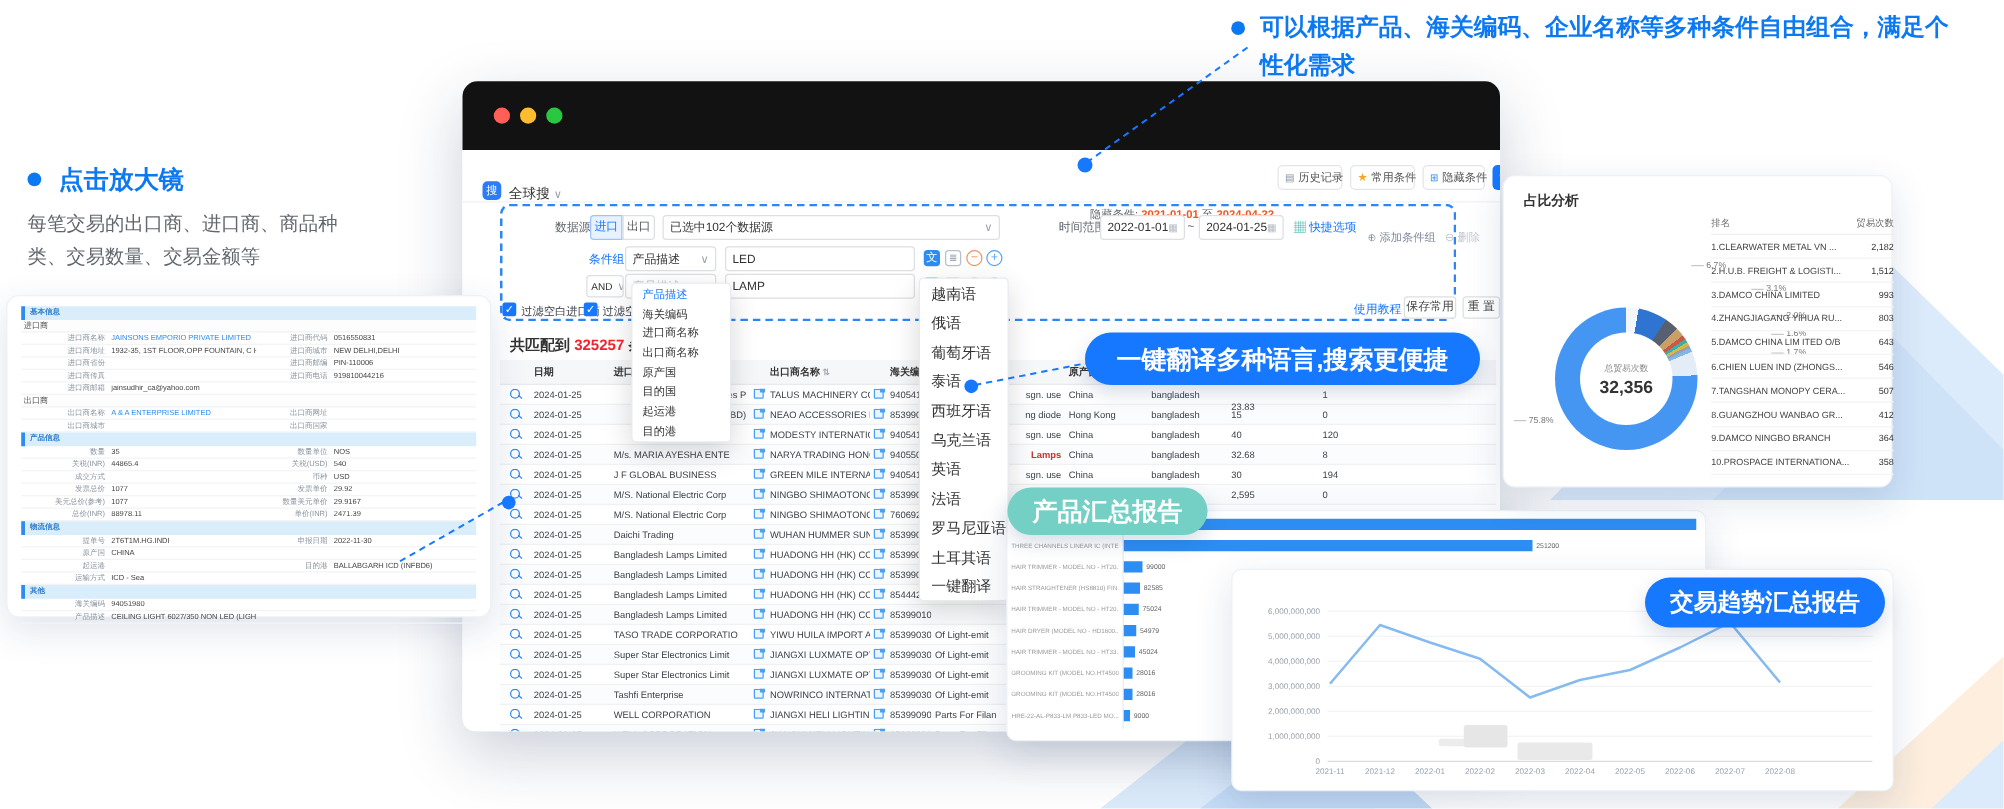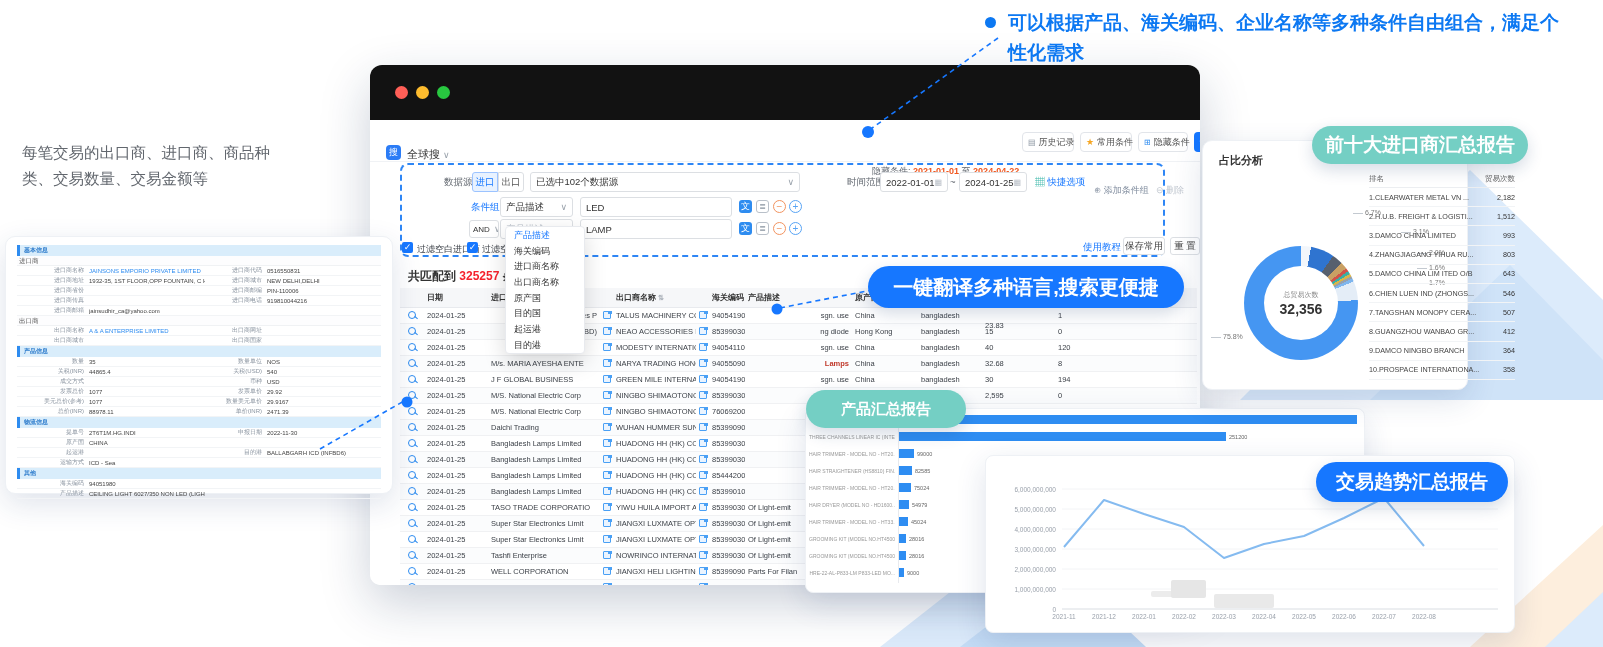--- a/index.html
+++ b/index.html
@@ -71,21 +71,21 @@
   .dl{width:72px;text-align:right;padding-right:5px;color:#8a94a0;font-size:6px;white-space:nowrap;overflow:hidden;flex:none;}
   .dv{width:116px;color:#444;font-size:6px;white-space:nowrap;overflow:hidden;flex:none;}
   .dl2{width:62px;text-align:right;padding-right:5px;color:#8a94a0;font-size:6px;white-space:nowrap;overflow:hidden;flex:none;}
   .dv2{flex:1;color:#444;font-size:6px;white-space:nowrap;overflow:hidden;}
   .bluetxt{color:#2e8cf0;}
   
   .badge{border-radius:21px;color:#fff;font-weight:bold;display:flex;align-items:center;justify-content:center;z-index:40;box-shadow:0 6px 16px rgba(30,60,110,.18);white-space:nowrap;}
   .teal{background:#74cfc4;}
   .blue{background:#1677ff;}
   
-  #donutpanel{left:1202px;top:140px;width:266px;height:250px;z-index:8;}
+  #donutpanel{left:1202px;top:140px;width:312px;height:250px;z-index:8;}
   #dtitle{left:16px;top:12px;font-size:11px;font-weight:bold;color:#333;}
   #donut{left:41px;top:105px;width:114px;height:114px;border-radius:50%;}
   #hole{left:20px;top:20px;width:74px;height:74px;border-radius:50%;background:#fff;display:flex;flex-direction:column;align-items:center;justify-content:center;}
   #hole .cl{font-size:7px;color:#888;}
   #hole .cv{font-size:14px;color:#333;font-weight:bold;margin-top:1px;}
   .pct{font-size:7px;color:#777;white-space:nowrap;}
   .pct::before{content:"";display:inline-block;width:10px;height:1px;background:#c3c9d0;vertical-align:middle;margin-right:2px;}
   #dlist{left:166px;top:30px;width:146px;}
   .dlh{display:flex;justify-content:space-between;font-size:7.5px;color:#666;border-bottom:1px solid #eceef1;padding:3px 0;}
   .dli{display:flex;justify-content:space-between;font-size:7.2px;color:#444;border-bottom:1px solid #f2f4f6;padding:4.6px 0;white-space:nowrap;}
@@ -115,20 +115,24 @@
     <polygon points="1470,647 1603,525 1603,647" fill="#fdeedd"></polygon>
     <polygon points="1545,647 1603,592 1603,647" fill="#dcebfb"></polygon>
   </svg>
 
   <div class="abs" style="left:985px;top:8px;width:600px;z-index:20;display:flex;gap:12px;">
     <span class="dot-bullet" style="margin-top:9px;flex:none;"></span>
     <div class="ann-title" style="font-size:19px;line-height:30px;width:555px;">可以根据产品、海关编码、企业名称等多种条件自由组合，满足个性化需求</div>
   </div>
 
   <div class="abs" style="left:22px;top:130px;width:300px;z-index:20;">
+    <div style="display:flex;gap:14px;align-items:center;">
+      <span class="dot-bullet"></span>
+      <span class="ann-title" style="font-size:20px;">点击放大镜</span>
+    </div>
     <div style="font-size:15.5px;color:#62676e;line-height:26px;margin-top:10px;width:275px;">每笔交易的出口商、进口商、商品种类、交易数量、交易金额等</div>
   </div>
 
   <div id="detailcard" class="abs card">
     <div id="detail-rows">
         <div class="dsec">基本信息</div>
         <div class="dsub">进口商</div>
         <div class="drow">
           <span class="dl">进口商名称</span>
           <span class="dv bluetxt">JAINSONS EMPORIO PRIVATE LIMITED</span>
@@ -636,20 +640,33 @@
 
       <div id="fieldmenu" class="abs menu">
           <div class="mi active">产品描述</div>
           <div class="mi">海关编码</div>
           <div class="mi">进口商名称</div>
           <div class="mi">出口商名称</div>
           <div class="mi">原产国</div>
           <div class="mi">目的国</div>
           <div class="mi">起运港</div>
           <div class="mi">目的港</div>
+        </div>
+      <div id="langmenu" class="abs menu">
+          <div class="mi">越南语</div>
+          <div class="mi">俄语</div>
+          <div class="mi">葡萄牙语</div>
+          <div class="mi">泰语</div>
+          <div class="mi">西班牙语</div>
+          <div class="mi">乌克兰语</div>
+          <div class="mi">英语</div>
+          <div class="mi">法语</div>
+          <div class="mi">罗马尼亚语</div>
+          <div class="mi">土耳其语</div>
+          <div class="mi">一键翻译</div>
         </div>
     </div>
   </div>
 
   <div id="barpanel" class="abs card">
     <div id="baraxis"></div>
     <div id="bars">
         <div class="blab" style="left: 3px; top: 8px;"></div>
         <div class="bbar" style="left: 93px; top: 6px; width: 458px;"></div>
         <span class="bval" style="left: 554px; top: 7.5px;"></span>
@@ -773,23 +790,22 @@
             <span class="v">364</span>
           </div>
           <div class="dli">
             <span>10.PROSPACE INTERNATIONA...</span>
             <span class="v">358</span>
           </div>
         </div>
     </div>
   </div>
 
-  <div class="abs badge teal" style="left:1312px;top:126px;width:216px;height:38px;font-size:19px;">前十大进口商汇总报告</div>
   <div class="abs badge blue" style="left:868px;top:266px;width:316px;height:42px;font-size:20px;text-align:center;">一键翻译多种语言,搜索更便捷</div>
-  <div class="abs badge teal" style="left:806px;top:390px;width:160px;height:38px;font-size:15px;">产品汇总报告</div>
+  <div class="abs badge teal" style="left:806px;top:390px;width:160px;height:38px;font-size:20px;">产品汇总报告</div>
   <div class="abs badge blue" style="left:1316px;top:462px;width:192px;height:40px;font-size:19px;">交易趋势汇总报告</div>
 
   <svg class="abs noptr" style="left:0;top:0;z-index:50;" width="1603" height="647">
     <line x1="998" y1="38" x2="868" y2="131" stroke="#1677ff" stroke-width="1.6" stroke-dasharray="5 4"></line>
     <circle cx="868" cy="132" r="6" fill="#1677ff"></circle>
     <line x1="320" y1="449" x2="404" y2="401" stroke="#1677ff" stroke-width="1.6" stroke-dasharray="5 4"></line>
     <circle cx="407" cy="402" r="5.5" fill="#1677ff"></circle>
     <line x1="780" y1="308" x2="872" y2="290" stroke="#1677ff" stroke-width="1.6" stroke-dasharray="5 4"></line>
     <circle cx="777" cy="309" r="5.5" fill="#1677ff"></circle>
   </svg>

